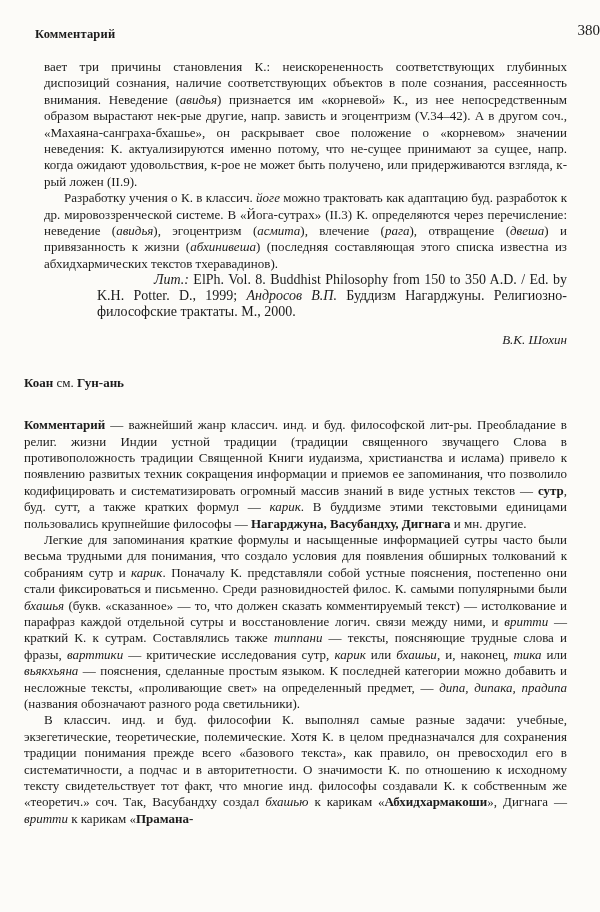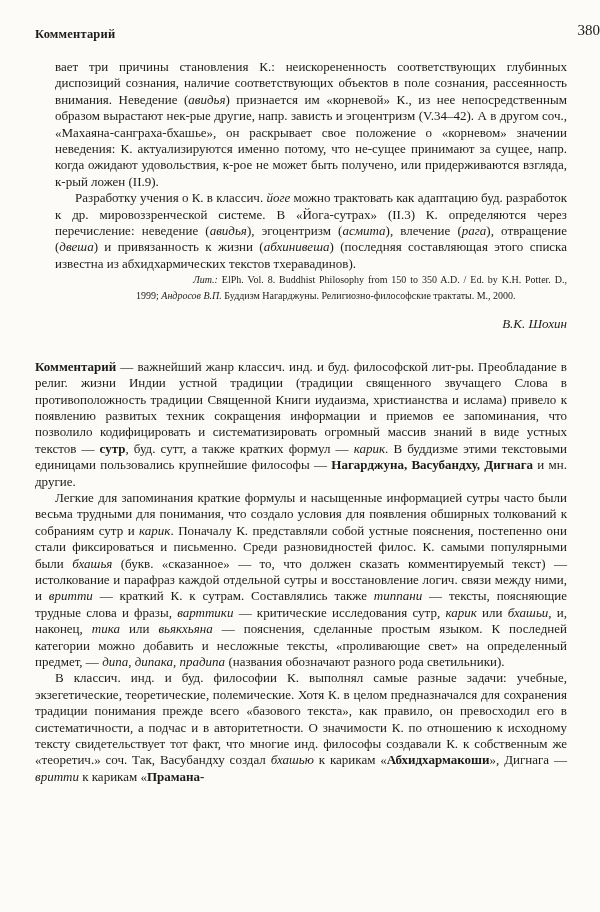--- a/index.html
+++ b/index.html
@@ -30,34 +30,34 @@
   }
   .page-number {
     position: absolute;
     left: 0;
     right: 0;
     top: 22px;
     text-align: right;
     font-size: 15px;
   }
   .text-block {
-    padding: 17px 33px 0 35px;
+    padding: 17px 33px 0 24px;
     font-size: 13px;
     line-height: 16.4px;
     text-align: justify;
   }
   .article-continuation {
     margin-left: 20px;
   }
   p { margin: 0; }
   .para.indent { text-indent: 20px; }
   .literature {
-    margin-left: 81px;
+    margin-left: 53px;
     text-indent: 57px;
-    font-size: 10px;
+    font-size: 14px;
     line-height: 16px;
   }
   .author {
     text-align: right;
     font-style: italic;
     margin-top: 12px;
   }
   .entry { margin-top: 26px; }
   b { font-weight: 700; }
 </style>
@@ -72,20 +72,23 @@
   <main class="text-block">
     <section class="article article-continuation">
       <div class="paras">
           <p class="para"><span>вает три причины становления К.: неискорененность соответствующих глубинных диспозиций сознания, наличие соответствующих объектов в поле сознания, рассеянность внимания. Неведение (</span><i>авидья</i><span>) признается им «корневой» К., из нее непосредственным образом вырастают нек-рые другие, напр. зависть и эгоцентризм (V.34–42). А в другом соч., «Махаяна-санграха-бхашье», он раскрывает свое положение о «корневом» значении неведения: К. актуализируются именно потому, что не-сущее принимают за сущее, напр. когда ожидают удовольствия, к-рое не может быть получено, или придерживаются взгляда, к-рый ложен (II.9).</span></p>
           <p class="para indent"><span>Разработку учения о К. в классич. </span><i>йоге</i><span> можно трактовать как адаптацию буд. разработок к др. мировоззренческой системе. В «Йога-сутрах» (II.3) К. определяются через перечисление: неведение (</span><i>авидья</i><span>), эгоцентризм (</span><i>асмита</i><span>), влечение (</span><i>рага</i><span>), отвращение (</span><i>двеша</i><span>) и привязанность к жизни (</span><i>абхинивеша</i><span>) (последняя составляющая этого списка известна из абхидхармических текстов тхеравадинов).</span></p>
         </div>
       <p class="literature"><i>Лит.:</i><span> ElPh. Vol. 8. Buddhist Philosophy from 150 to 350 A.D. / Ed. by K.H. Potter. D., 1999; </span><i>Андросов В.П.</i><span> Буддизм Нагарджуны. Религиозно-философские трактаты. М., 2000.</span></p>
       <p class="author">В.К. Шохин</p>
     </section>
     <section class="article entry">
+      <p class="para"><b>Коан</b><span> см. </span><b>Гун-ань</b></p>
+    </section>
+    <section class="article entry">
       <div class="paras">
           <p class="para"><b>Комментарий</b><span> — важнейший жанр классич. инд. и буд. философской лит-ры. Преобладание в религ. жизни Индии устной традиции (традиции священного звучащего Слова в противоположность традиции Священной Книги иудаизма, христианства и ислама) привело к появлению развитых техник сокращения информации и приемов ее запоминания, что позволило кодифицировать и систематизировать огромный массив знаний в виде устных текстов — </span><b>сутр</b><span>, буд. сутт, а также кратких формул — </span><i>карик</i><span>. В буддизме этими текстовыми единицами пользовались крупнейшие философы — </span><b>Нагарджуна, Васубандху, Дигнага</b><span> и мн. другие.</span></p>
           <p class="para indent"><span>Легкие для запоминания краткие формулы и насыщенные информацией сутры часто были весьма трудными для понимания, что создало условия для появления обширных толкований к собраниям сутр и </span><i>карик</i><span>. Поначалу К. представляли собой устные пояснения, постепенно они стали фиксироваться и письменно. Среди разновидностей филос. К. самыми популярными были </span><i>бхашья</i><span> (букв. «сказанное» — то, что должен сказать комментируемый текст) — истолкование и парафраз каждой отдельной сутры и восстановление логич. связи между ними, и </span><i>вритти</i><span> — краткий К. к сутрам. Составлялись также </span><i>типпани</i><span> — тексты, поясняющие трудные слова и фразы, </span><i>варттики</i><span> — критические исследования сутр, </span><i>карик</i><span> или </span><i>бхашьи</i><span>, и, наконец, </span><i>тика</i><span> или </span><i>вьякхьяна</i><span> — пояснения, сделанные простым языком. К последней категории можно добавить и несложные тексты, «проливающие свет» на определенный предмет, — </span><i>дипа, дипака, прадипа</i><span> (названия обозначают разного рода светильники).</span></p>
           <p class="para indent"><span>В классич. инд. и буд. философии К. выполнял самые разные задачи: учебные, экзегетические, теоретические, полемические. Хотя К. в целом предназначался для сохранения традиции понимания прежде всего «базового текста», как правило, он превосходил его в систематичности, а подчас и в авторитетности. О значимости К. по отношению к исходному тексту свидетельствует тот факт, что многие инд. философы создавали К. к собственным же «теоретич.» соч. Так, Васубандху создал </span><i>бхашью</i><span> к карикам «</span><b>Абхидхармакоши</b><span>», Дигнага — </span><i>вритти</i><span> к карикам «</span><b>Прамана-</b></p>
         </div>
     </section>
   </main>
 </div>
 
 </body></html>

